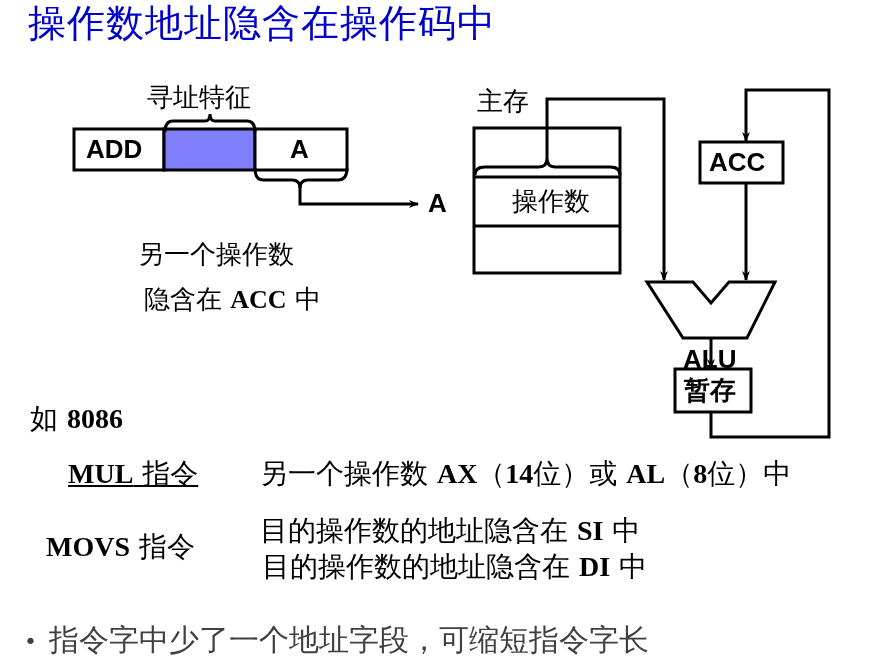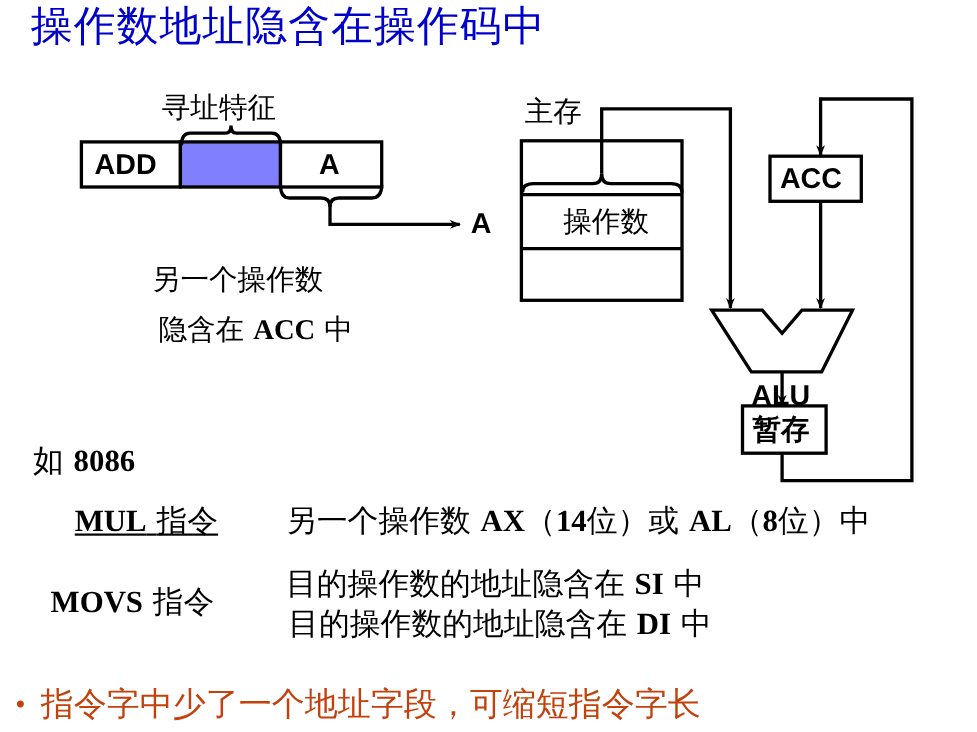--- a/index.html
+++ b/index.html
@@ -5,21 +5,21 @@
   html, body { margin:0; padding:0; background:#ffffff; }
   body { width:888px; height:665px; position:relative; overflow:hidden;
          font-family:"DejaVu Sans", sans-serif; color:#000; }
   .abs { position:absolute; white-space:nowrap; }
   .title { left:28px; top:-2px; font-size:38px; color:#0000cc; letter-spacing:1px; }
   .cn { font-family:"DejaVu Sans", sans-serif; }
   .lat { font-family:"Liberation Serif", serif; font-weight:bold; }
   .diag-label { font-size:26px; }
   svg.diagram { position:absolute; left:0; top:0; }
   .body-line { font-size:28px;text-align:center; }
-  .bullet-line { left:12px; top:620px; font-size:30px; color:#c2410c; }
+  .bullet-line { left:24px; top:620px; font-size:30px; color:#404040; }
   .box-text { font-family:Liberation Sans, sans-serif; font-weight:bold; font-size:26px; }
 </style>
 </head>
 <body>
 
 <div class="abs title cn">操作数地址隐含在操作码中</div>
 
 <svg class="diagram" width="888" height="665" viewBox="0 0 888 665">
   <defs>
     <marker id="arr" markerWidth="10" markerHeight="10" refX="9" refY="5" orient="auto" markerUnits="userSpaceOnUse">

